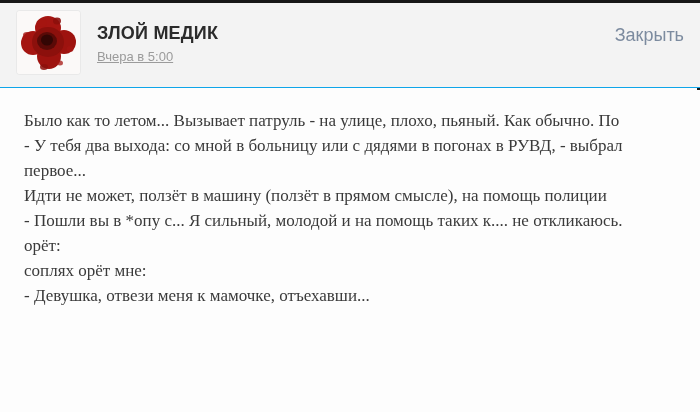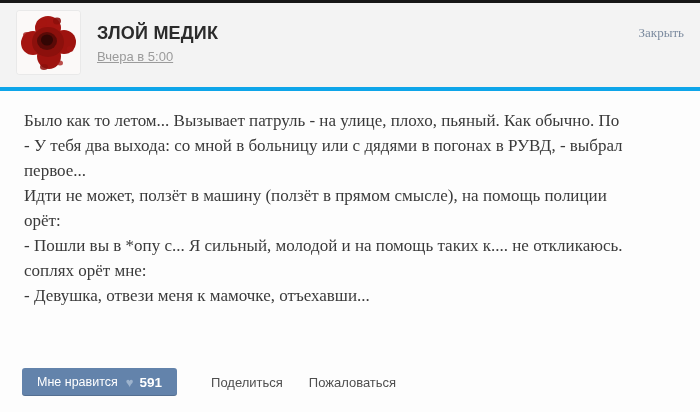--- a/index.html
+++ b/index.html
@@ -14,21 +14,21 @@
     position:absolute;top:0;left:0;right:0;height:3px;
     background:#171717;
   }
   .right-edge{
     position:absolute;top:0;right:0;width:3px;height:90px;
     background:#171717;
   }
   .header{
     position:absolute;top:3px;left:0;right:0;height:84px;
     background:#f3f3f3;
-    border-bottom:4px solid #0ea5e9;
+    border-bottom:1px solid #0ea5e9;
   }
   .avatar{
     position:absolute;left:17px;top:8px;
     width:63px;height:63px;
     background:#fbf9f8;
     border-radius:3px;
     box-shadow:0 0 0 1px rgba(0,0,0,0.04);
     cursor:pointer;
   }
   .avatar svg{display:block;width:63px;height:63px;}
@@ -37,23 +37,22 @@
     font-size:18px;font-weight:bold;color:#2b2b2b;
     letter-spacing:0.2px;
     cursor:pointer;
   }
   .timestamp{
     position:absolute;left:97px;top:46px;
     font-size:13px;color:#9b9b9b;text-decoration:underline;
   }
   .close-link{
     position:absolute;right:16px;top:22px;
-    font-size:13px;color:#7c8b9f;
+    font-size:18px;color:#7c8b9f;
     cursor:pointer;
-    font-family:Liberation Serif, serif;
   }
   .post-text{
     position:absolute;left:24px;top:108px;
     font-family:"Liberation Serif","DejaVu Serif",serif;
     font-size:17px;line-height:25px;color:#3a3a3a;
   }
   .post-text .line{white-space:nowrap;}
   .footer{
     position:absolute;left:22px;top:368px;
     display:flex;align-items:center;
@@ -115,28 +114,19 @@
     <div class="author">ЗЛОЙ МЕДИК</div>
     <div class="timestamp">Вчера в 5:00</div>
     <div class="close-link">Закрыть</div>
   </div>
 
   <div class="post-text">
     <div class="line">Было как то летом... Вызывает патруль - на улице, плохо, пьяный. Как обычно. По</div>
     <div class="line">- У тебя два выхода: со мной в больницу или с дядями в погонах в РУВД, - выбрал</div>
     <div class="line">первое...</div>
     <div class="line">Идти не может, ползёт в машину (ползёт в прямом смысле), на помощь полиции</div>
+    <div class="line">- Пошли вы в *опу с... Я сильный, молодой и на помощь таких к.... не откликаюсь.</div>
     <div class="line">орёт:</div>
-    <div class="line">- Пошли вы в *опу с... Я сильный, молодой и на помощь таких к.... не откликаюсь.</div>
     <div class="line">соплях орёт мне:</div>
     <div class="line">- Девушка, отвези меня к мамочке, отъехавши...</div>
   </div>
 
-  <div class="footer">
-    <div class="like-button">
-      <span>Мне нравится</span>
-      <span class="heart">♥</span>
-      <span class="count">591</span>
-    </div>
-    <div class="footer-link">Поделиться</div>
-    <div class="footer-link">Пожаловаться</div>
-  </div>
 </div>
 
 </body></html>

